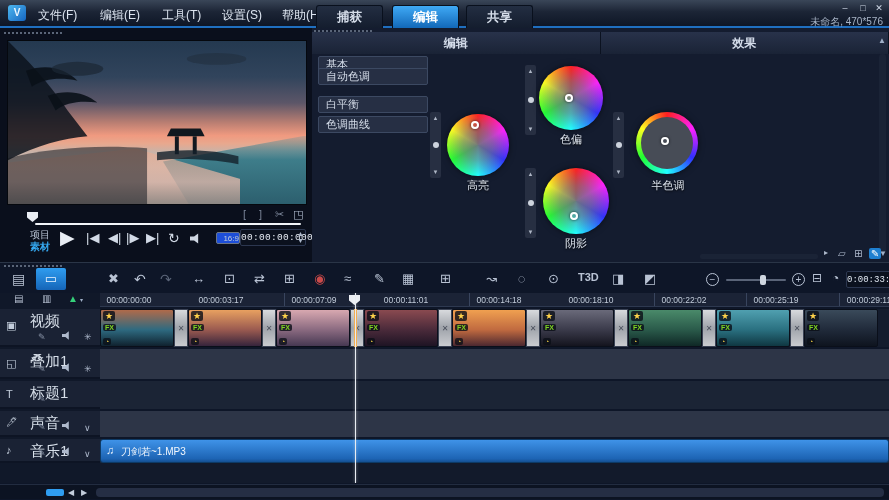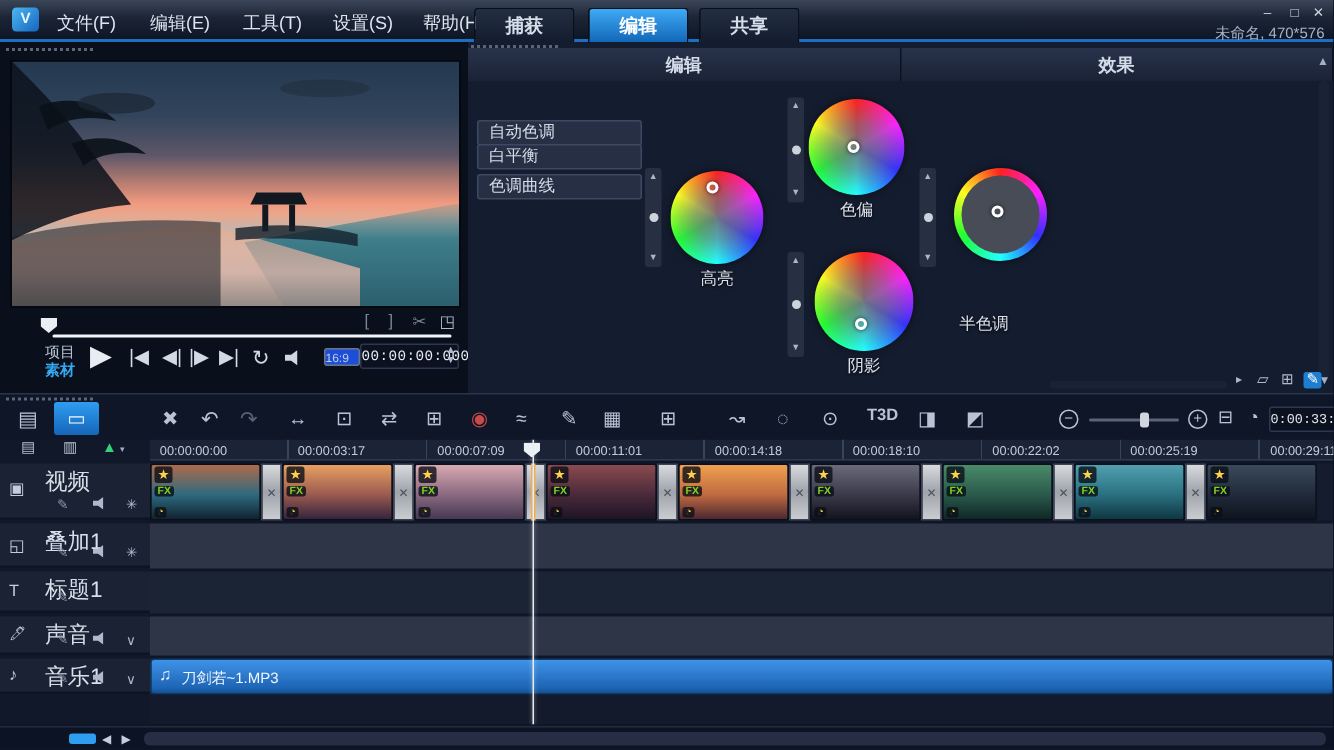--- a/index.html
+++ b/index.html
@@ -49,42 +49,42 @@
 
   #transport { left:0; top:198px; width:312px; height:34px; font-size:12px; }
   #lbl-project { left:30px; top:2px; font-size:10px; color:#b9c3d4; }
   #lbl-clip { left:30px; top:14px; font-size:10px; color:#35a8f0; font-weight:bold; }
   .tbtn { top:4px; color:#d2dae6; font-size:13px; }
   #t-play{left:60px; font-size:19px; top:0; color:#e8edf4;}
   #t-home{left:86px}#t-back{left:108px}#t-fwd{left:126px}#t-end{left:146px}#t-loop{left:168px;font-size:14px}
   #t-spk{left:190px; top:7px; width:12px; height:11px; background:#cfd7e3;
     clip-path:polygon(0 32%,34% 32%,68% 4%,68% 96%,34% 68%,0 68%);}
   #aspect-badge { left:216px; top:6px; width:24px; height:12px; border:1px solid #6b7688; border-radius:2px;
-    font-size:8px; text-align:left; line-height:11px; color:#c3cddb; background:#1d4ed8; }
+    font-size:8px; text-align:right; line-height:11px; color:#c3cddb; background:#1d4ed8; }
   .dd-arrow { font-size:7px; color:#9aa6b8; }
   #aspect-dd{left:242px; top:10px;} #resize-ic{left:252px; top:5px; font-size:12px; color:#b7c1d2;}
   #resize-dd{left:268px; top:10px;}
   #timecode { left:240px; top:3px; width:66px; height:17px; background:#0b111e; border:1px solid #2c3750;
     border-radius:2px; font-family:"Liberation Mono","DejaVu Sans Mono",monospace;
     font-size:9.5px; color:#e8edf5; text-align:center; line-height:16px; letter-spacing:.3px; }
   #tc-stepper { left:297px; top:4px; font-size:7px; color:#aeb9cc; line-height:7px; text-align:center; }
 
   
   #right-panel { left:312px; top:28px; width:577px; height:234px; background:#141c2f; }
   #panel-dots { left:2px; top:2px; }
   #panel-tabs { left:0; top:4px; width:577px; height:22px; display:flex; background:#0b1220; }
   .ptab { flex:1; margin-right:1px; background:linear-gradient(180deg,#28324a,#1a2336); font-size:12px;
     font-weight:bold; color:#d4dcea; text-align:center; line-height:22px; }
   .ptab.active { background:linear-gradient(180deg,#0e1833,#0c1528); color:#2fa7ff; }
   #panel-up { right:3px; top:8px; font-size:8px; color:#9fb0c8; }
 
   .opt { left:6px; width:110px; height:17px; background:#262f44; border:1px solid #3c4962;
     border-radius:2px; font-size:11px; color:#d5dde9; line-height:15px; padding-left:7px; }
   .opt.active { background:linear-gradient(180deg,#2ea6f2,#1173c8); border-color:#5db9f5; color:#fff; }
-  #opt0{top:28px}#opt1{top:52px}#opt2{top:68px}#opt3{top:88px}#opt4{top:108px}#opt5{top:128px}#opt6{top:148px}
+  #opt0{top:28px}#opt1{top:40px}#opt2{top:68px}#opt3{top:88px}#opt4{top:108px}#opt5{top:128px}#opt6{top:148px}
 
   .vstrip { width:11px; background:#272f42; border-radius:2px; display:flex; flex-direction:column;
     justify-content:space-between; align-items:center; padding:3px 0; }
   .vstrip .tri { font-size:6px; color:#aeb6c6; line-height:6px; }
   .vstrip .knob { width:6px; height:6px; border-radius:50%; background:#cdd3dd; }
   #strip-hl{left:118px; top:84px; height:66px;} #strip-cast{left:213px; top:37px; height:70px;}
   #strip-sh{left:213px; top:140px; height:70px;} #strip-mid{left:301px; top:84px; height:66px;}
 
   .wheel { border-radius:50%;
     background:
@@ -93,21 +93,21 @@
     box-shadow:0 0 6px rgba(0,0,0,.55); }
   #wheel-hl{left:135px; top:86px; width:62px; height:62px;}
   #wheel-cast{left:227px; top:38px; width:64px; height:64px;}
   #wheel-sh{left:231px; top:140px; width:66px; height:66px;}
   #ring-mid{left:324px; top:84px; width:62px; height:62px; border-radius:50%;
     background:conic-gradient(from 0deg,#ff2020,#ff20ff 60deg,#3030ff 120deg,#20ffff 180deg,#20ff30 240deg,#ffff20 300deg,#ff2020 360deg);
     box-shadow:0 0 6px rgba(0,0,0,.55);}
   #ring-mid::after{content:""; position:absolute; inset:5px; border-radius:50%; background:#474c56;}
   .ind { width:8px; height:8px; border:2px solid #fff; border-radius:50%; box-shadow:0 0 3px rgba(0,0,0,.7); z-index:2; }
   .wlabel { font-size:11px; color:#dbe2ec; text-shadow:0 1px 2px #000; transform:translateX(-50%); }
-  #wl-hl{left:166px; top:150px;} #wl-cast{left:259px; top:104px;} #wl-sh{left:264px; top:208px;} #wl-mid{left:344px; top:150px;margin-top:30px;}
+  #wl-hl{left:166px; top:150px;} #wl-cast{left:259px; top:104px;} #wl-sh{left:264px; top:208px;} #wl-mid{left:356px; top:150px;}
 
   #panel-scroll { right:3px; top:26px; width:7px; height:200px; background:#1a2336; border-radius:3px; }
   #panel-scroll-down { right:2px; bottom:4px; font-size:8px; color:#9fb0c8; }
   .corner-ic { top:220px; font-size:10px; color:#aeb9cc; }
   #ci-arrow{left:512px; font-size:8px;} #ci-folder{left:526px} #ci-grid{left:542px}
   #ci-edit{left:557px; background:#1e7fd0; color:#fff; padding:0 2px; border-radius:2px;}
   #panel-hscroll { left:388px; top:226px; width:118px; height:5px; background:#1a2336; border-radius:2px; }
 
   
   #timeline { left:0; top:262px; width:889px; height:238px; background:#0e1628; border-top:1px solid #2a3547; }
@@ -261,20 +261,21 @@
   </div>
 
   <div id="right-panel" class="abs">
     <div id="panel-dots" class="abs dots"></div>
     <div id="panel-tabs" class="abs">
       <div class="ptab">编辑</div>
       <div class="ptab">效果</div>
     </div>
     <span id="panel-up" class="abs">▲</span>
 
+    <div id="opt0" class="abs opt">基本</div>
     <div id="opt1" class="abs opt">自动色调</div>
     <div id="opt3" class="abs opt">色调曲线</div>
     <div id="opt2" class="abs opt">白平衡</div>
 
     <div id="strip-hl" class="abs vstrip">
         <span class="tri">▲</span>
         <span class="knob"></span>
         <span class="tri">▼</span>
       </div>
     <div id="strip-cast" class="abs vstrip">

